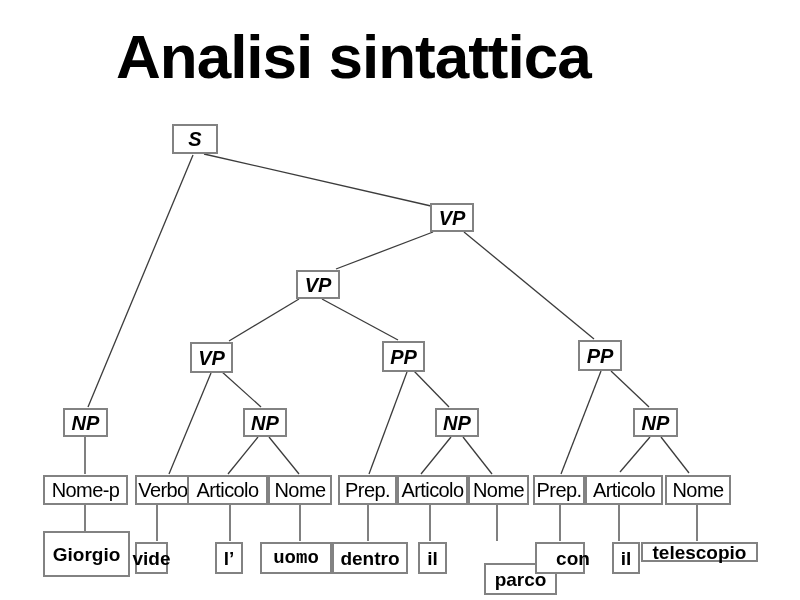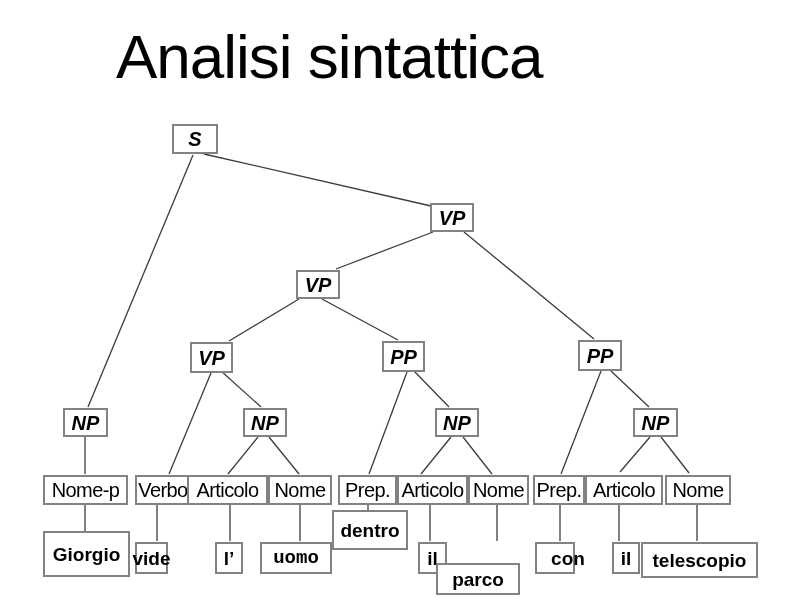--- a/index.html
+++ b/index.html
@@ -11,21 +11,21 @@
     position: relative;
     width: 800px; height: 600px;
     background: #ffffff;
     overflow: hidden;
   }
   .title {
     position: absolute;
     left: 116px; top: 26px;
     margin: 0;
     font-size: 62px;
-    font-weight: 400;
+    font-weight: 700;
     line-height: 1.0;
     letter-spacing: -1px;
     color: #000000;
     white-space: nowrap;
   }
   svg.edges {
     position: absolute;
     left: 0; top: 0;
     width: 800px; height: 600px;
   }
@@ -109,20 +109,20 @@
       <div class="node pos" style="left: 338px; top: 475px; width: 59px; height: 30px;">Prep.</div>
       <div class="node pos" style="left: 397px; top: 475px; width: 71px; height: 30px;">Articolo</div>
       <div class="node pos" style="left: 468px; top: 475px; width: 61px; height: 30px;">Nome</div>
       <div class="node pos" style="left: 533px; top: 475px; width: 52px; height: 30px;">Prep.</div>
       <div class="node pos" style="left: 585px; top: 475px; width: 78px; height: 30px;">Articolo</div>
       <div class="node pos" style="left: 665px; top: 475px; width: 66px; height: 30px;">Nome</div>
       <div class="node word" style="left: 43px; top: 531px; width: 87px; height: 46px;">Giorgio</div>
       <div class="node word" style="left: 135px; top: 542px; width: 33px; height: 32px;">vide</div>
       <div class="node word" style="left: 215px; top: 542px; width: 28px; height: 32px;">l’</div>
       <div class="node word" style="left: 260px; top: 542px; width: 72px; height: 32px; font-family: Liberation Mono, monospace;">uomo</div>
-      <div class="node word" style="left: 332px; top: 510px; width: 76px; height: 40px;">dentro</div>
+      <div class="node word" style="left: 332px; top: 542px; width: 76px; height: 32px;">dentro</div>
       <div class="node word" style="left: 418px; top: 542px; width: 29px; height: 32px;">il</div>
-      <div class="node word" style="left: 436px; top: 542px; width: 84px; height: 32px; margin-top: 21px;">parco</div>
-      <div class="node word" style="left: 535px; top: 542px; width: 40px; height: 32px; padding-left: 26px;">con</div>
+      <div class="node word" style="left: 484px; top: 542px; width: 73px; height: 32px; margin-top: 21px;">parco</div>
+      <div class="node word" style="left: 535px; top: 542px; width: 50px; height: 32px; padding-left: 26px;">con</div>
       <div class="node word" style="left: 612px; top: 542px; width: 28px; height: 32px;">il</div>
-      <div class="node word" style="left: 641px; top: 542px; width: 117px; height: 36px;">telescopio</div>
+      <div class="node word" style="left: 641px; top: 542px; width: 117px; height: 20px;">telescopio</div>
     </div>
 </div>
 
 </body></html>

